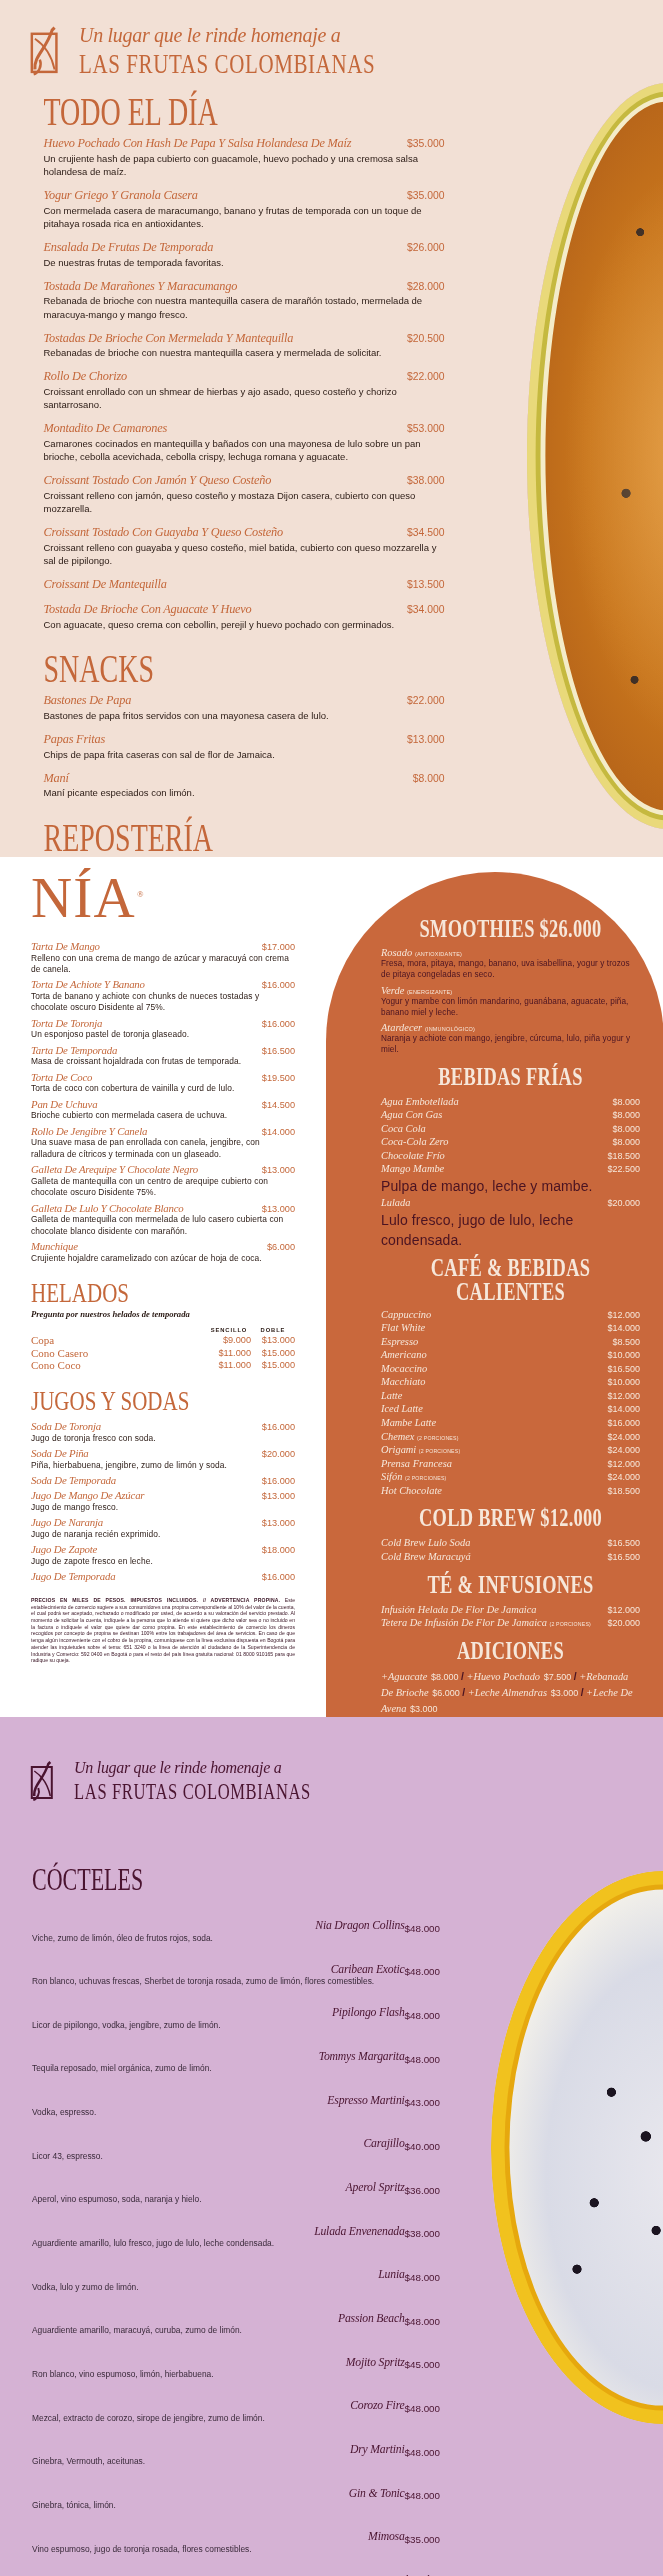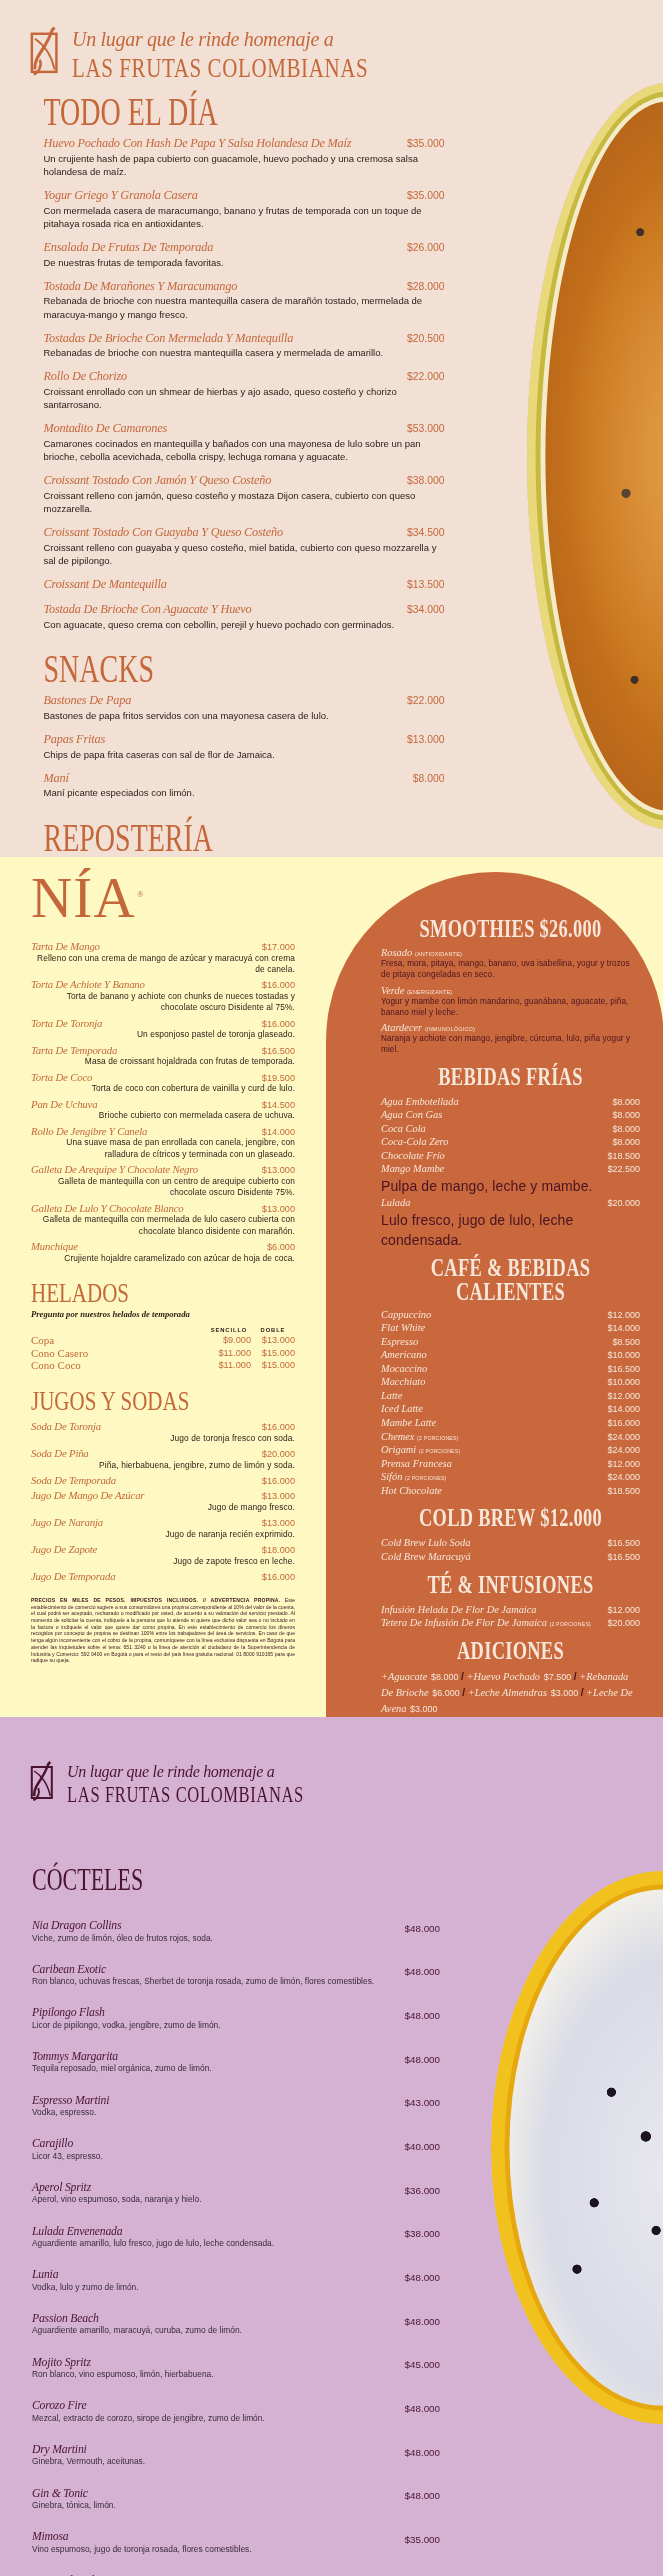--- a/index.html
+++ b/index.html
@@ -30,21 +30,21 @@
       radial-gradient(circle at 40% 20%, #3a2a22 0 3.7px, transparent 4.3px),
       radial-gradient(circle at 35% 55%, #3a2a22 0 4.3px, transparent 4.9px),
       radial-gradient(circle at 50% 70%, #3a2a22 0 3.7px, transparent 4.3px),
       radial-gradient(circle at 38% 80%, #3a2a22 0 3.7px, transparent 4.3px),
       radial-gradient(ellipse at 60% 50%, #d98a2a 0%, #c9761c 45%, #b8661a 70%);
     box-shadow: inset 0 0 0 8.6px #e9d97a, inset 0 0 0 13.5px #c5b93f, inset 0 0 0 18.4px #f4ecc9;
   }
 
   .brand-header {
     position: absolute; left: 29.5px; top: 24.6px;
-    display: flex; align-items: flex-end; gap: 13px;
+    display: flex; align-items: flex-start; gap: 20px;
   }
   .brand-logo {
     width: 29.5px; height: 52px; position: relative;
   }
   .brand-logo svg { width: 100%; height: 100%; }
   .brand-text .tag {
     font-family: "Liberation Serif", serif; font-style: italic;
     color: #c4673a; font-size: 20px; letter-spacing: -0.3px; line-height: 1;
   }
   .brand-text .big {
@@ -64,33 +64,33 @@
   .item-head { display: flex; justify-content: space-between; align-items: baseline; }
   .item-name {
     font-family: "Liberation Serif", serif; font-style: italic;
     color: #c4673a; font-size: 12.3px; letter-spacing: -0.2px;
   }
   .item-price { color: #c4673a; font-size: 10.4px; }
   .item-desc { font-size: 9.5px; color: #2a1a14; line-height: 1.4; margin-top: 0.6px; }
 
   
   .sec-nia {
-    position: relative; height: 860px; background: #fef9c3;
+    position: relative; height: 860px; background: #ffffff;
   }
   .nia-logo {
     position: absolute; left: 31px; top: 12.3px;
     font-family: "Liberation Serif", serif; color: #c4673a;
     font-size: 57px; letter-spacing: 1.2px; line-height: 1;
   }
   .nia-logo sup { font-size: 8.6px; vertical-align: super; margin-left: 1.2px; }
   .col-nia { position: absolute; left: 31px; top: 83px; width: 264px; }
   .col-nia .item { margin-bottom: 3.1px; }
   .col-nia .item-name { font-size: 10.8px; }
   .col-nia .item-price { font-size: 9.2px; }
-  .col-nia .item-desc { font-size: 8.4px; line-height: 1.35; letter-spacing: 0.1px; text-align: right; }
+  .col-nia .item-desc { font-size: 8.4px; line-height: 1.35; letter-spacing: 0.1px; }
   .col-nia .sec-title { font-size: 21px; margin: 16px 0 11px; transform: scaleY(1.3); }
   .helados-sub {
     font-family: "Liberation Serif", serif; font-style: italic; font-weight: bold;
     font-size: 8.6px; color: #2a1a14; margin-top: -2.5px;
   }
   .helados-table { margin-top: 7.4px; width: 100%; border-collapse: collapse; }
   .helados-table th {
     font-size: 5.8px; letter-spacing: 0.9px; font-weight: bold; color: #2a1a14;
     text-align: center; padding-bottom: 1.2px;
   }
@@ -152,21 +152,21 @@
     box-shadow: inset 0 0 0 13.5px #f1c21e, inset 0 0 0 18.4px #e6a80e;
   }
   .brand-header.purple { top: 43px; left: 29.5px; }
   .brand-header.purple .tag, .brand-header.purple .big { color: #4a1430; }
   .brand-header.purple .tag { font-size: 16px; }
   .brand-header.purple .big { font-size: 16.6px; }
   .brand-header.purple .brand-logo { width: 24.6px; height: 42px; }
   .col-cocktail { position: absolute; left: 32px; top: 147px; width: 408px; }
   .col-cocktail .sec-title { color: #4a1430; font-size: 22px; margin-bottom: 33px; }
   .cocktail { margin-bottom: 18.4px; }
-  .cocktail .item-head { align-items: flex-start; }
+  .cocktail .item-head { align-items: flex-start; justify-content: flex-end; }
   .cocktail .item-name { color: #4a1430; font-size: 11.7px; }
   .cocktail .item-price { color: #4a1430; font-size: 9.8px; margin-top: 3.7px; }
   .cocktail .item-desc { color: #3a2a3a; font-size: 8.4px; margin-top: -1.2px; max-width: 362px; }
 </style>
 </head>
 <body>
 
 <div class="page">
 
   <section class="sec-cream">
@@ -216,21 +216,21 @@
               <span class="item-name">Tostada De Marañones Y Maracumango</span>
               <span class="item-price">$28.000</span>
             </div>
             <div class="item-desc">Rebanada de brioche con nuestra mantequilla casera de marañón tostado, mermelada de maracuya-mango y mango fresco.</div>
           </div>
           <div class="item">
             <div class="item-head">
               <span class="item-name">Tostadas De Brioche Con Mermelada Y Mantequilla</span>
               <span class="item-price">$20.500</span>
             </div>
-            <div class="item-desc">Rebanadas de brioche con nuestra mantequilla casera y mermelada de amarillo.</div>
+            <div class="item-desc">Rebanadas de brioche con nuestra mantequilla casera y mermelada de solicitar.</div>
           </div>
           <div class="item">
             <div class="item-head">
               <span class="item-name">Rollo De Chorizo</span>
               <span class="item-price">$22.000</span>
             </div>
             <div class="item-desc">Croissant enrollado con un shmear de hierbas y ajo asado, queso costeño y chorizo santarrosano.</div>
           </div>
           <div class="item">
             <div class="item-head">

